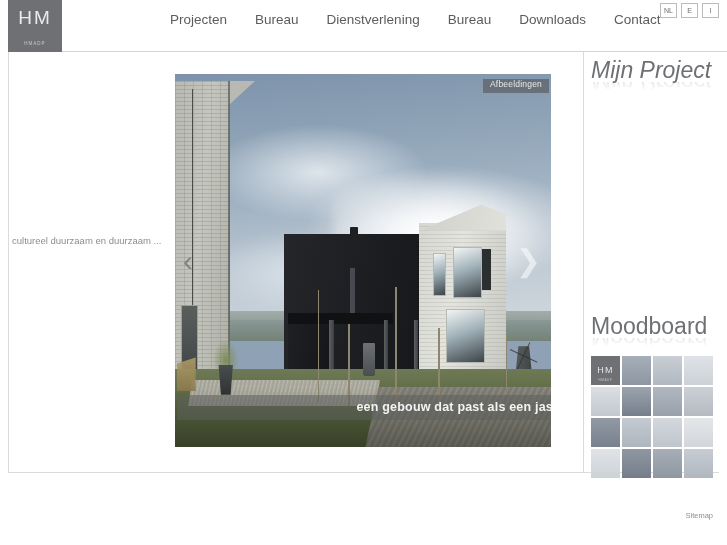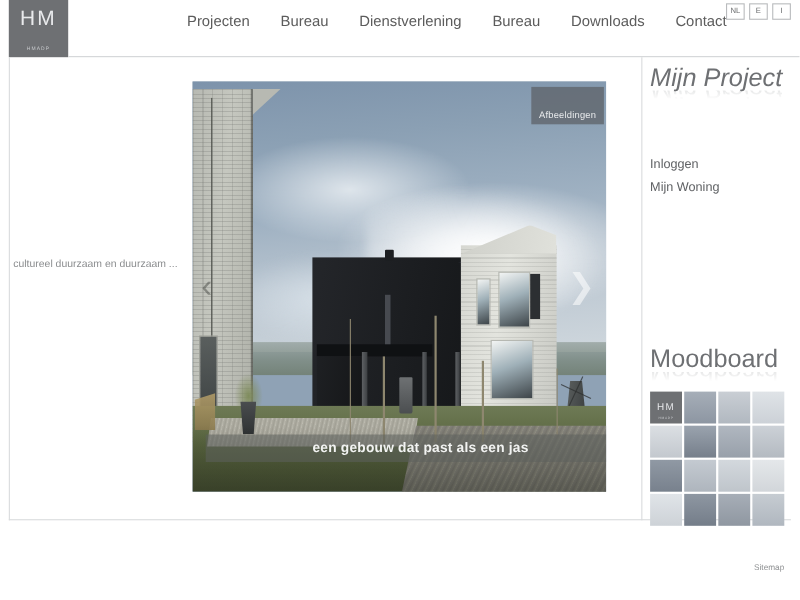--- a/index.html
+++ b/index.html
@@ -362,31 +362,32 @@
     left: 0; bottom: 0; width: 100%; height: 16%;
     background: linear-gradient(180deg, rgba(0,0,0,0) 0%, rgba(20,24,16,.35) 100%);
   }
 
   .badge {
     position: absolute;
     right: 2px; top: 5px;
     background: rgba(95,100,106,.78);
     color: #e8eaec;
     font-size: 8.5px;
-    padding: 20px 7px 4px 7px;
+    padding: 0 7px 4px 7px;
     letter-spacing: .2px;
     cursor: pointer;
   }
   .caption-bar {
     position: absolute;
-    left: 12px; bottom: 27px;
+    left: 2px; bottom: 27px;
     width: 100%;
     background: rgba(92,96,92,.55);
     padding: 5px 0 6px 0;
     box-sizing: border-box;
+    text-align: right;
   }
   .caption-text {
     margin-left: 97px;
     font-size: 12.5px;
     font-weight: bold;
     color: #f2f3f2;
     letter-spacing: .2px;
   }
   .arrow {
     position: absolute;
@@ -593,24 +594,20 @@
   </div>
 </div>
 
 <aside class="sidebar">
 
   <div class="mijn-project">
     <div class="panel-title">Mijn Project</div>
     <div class="panel-title-reflect">Mijn Project</div>
   </div>
 
-  <ul class="side-links">
-    <li class="side-link">Inloggen</li>
-    <li class="side-link">Mijn Woning</li>
-  </ul>
 
   <div class="moodboard">
     <div class="panel-title">Moodboard</div>
     <div class="panel-title-reflect">Moodboard</div>
     <div class="mb-grid" id="mb-grid">
         <div class="mb-cell mb-cell-logo">
           <span class="mb-logo-mark">HM</span>
           <span class="mb-logo-sub">HMADP</span>
         </div>
         <div class="mb-cell" style="background: linear-gradient(rgb(166, 174, 184) 0%, rgb(141, 150, 162) 100%);"></div>

